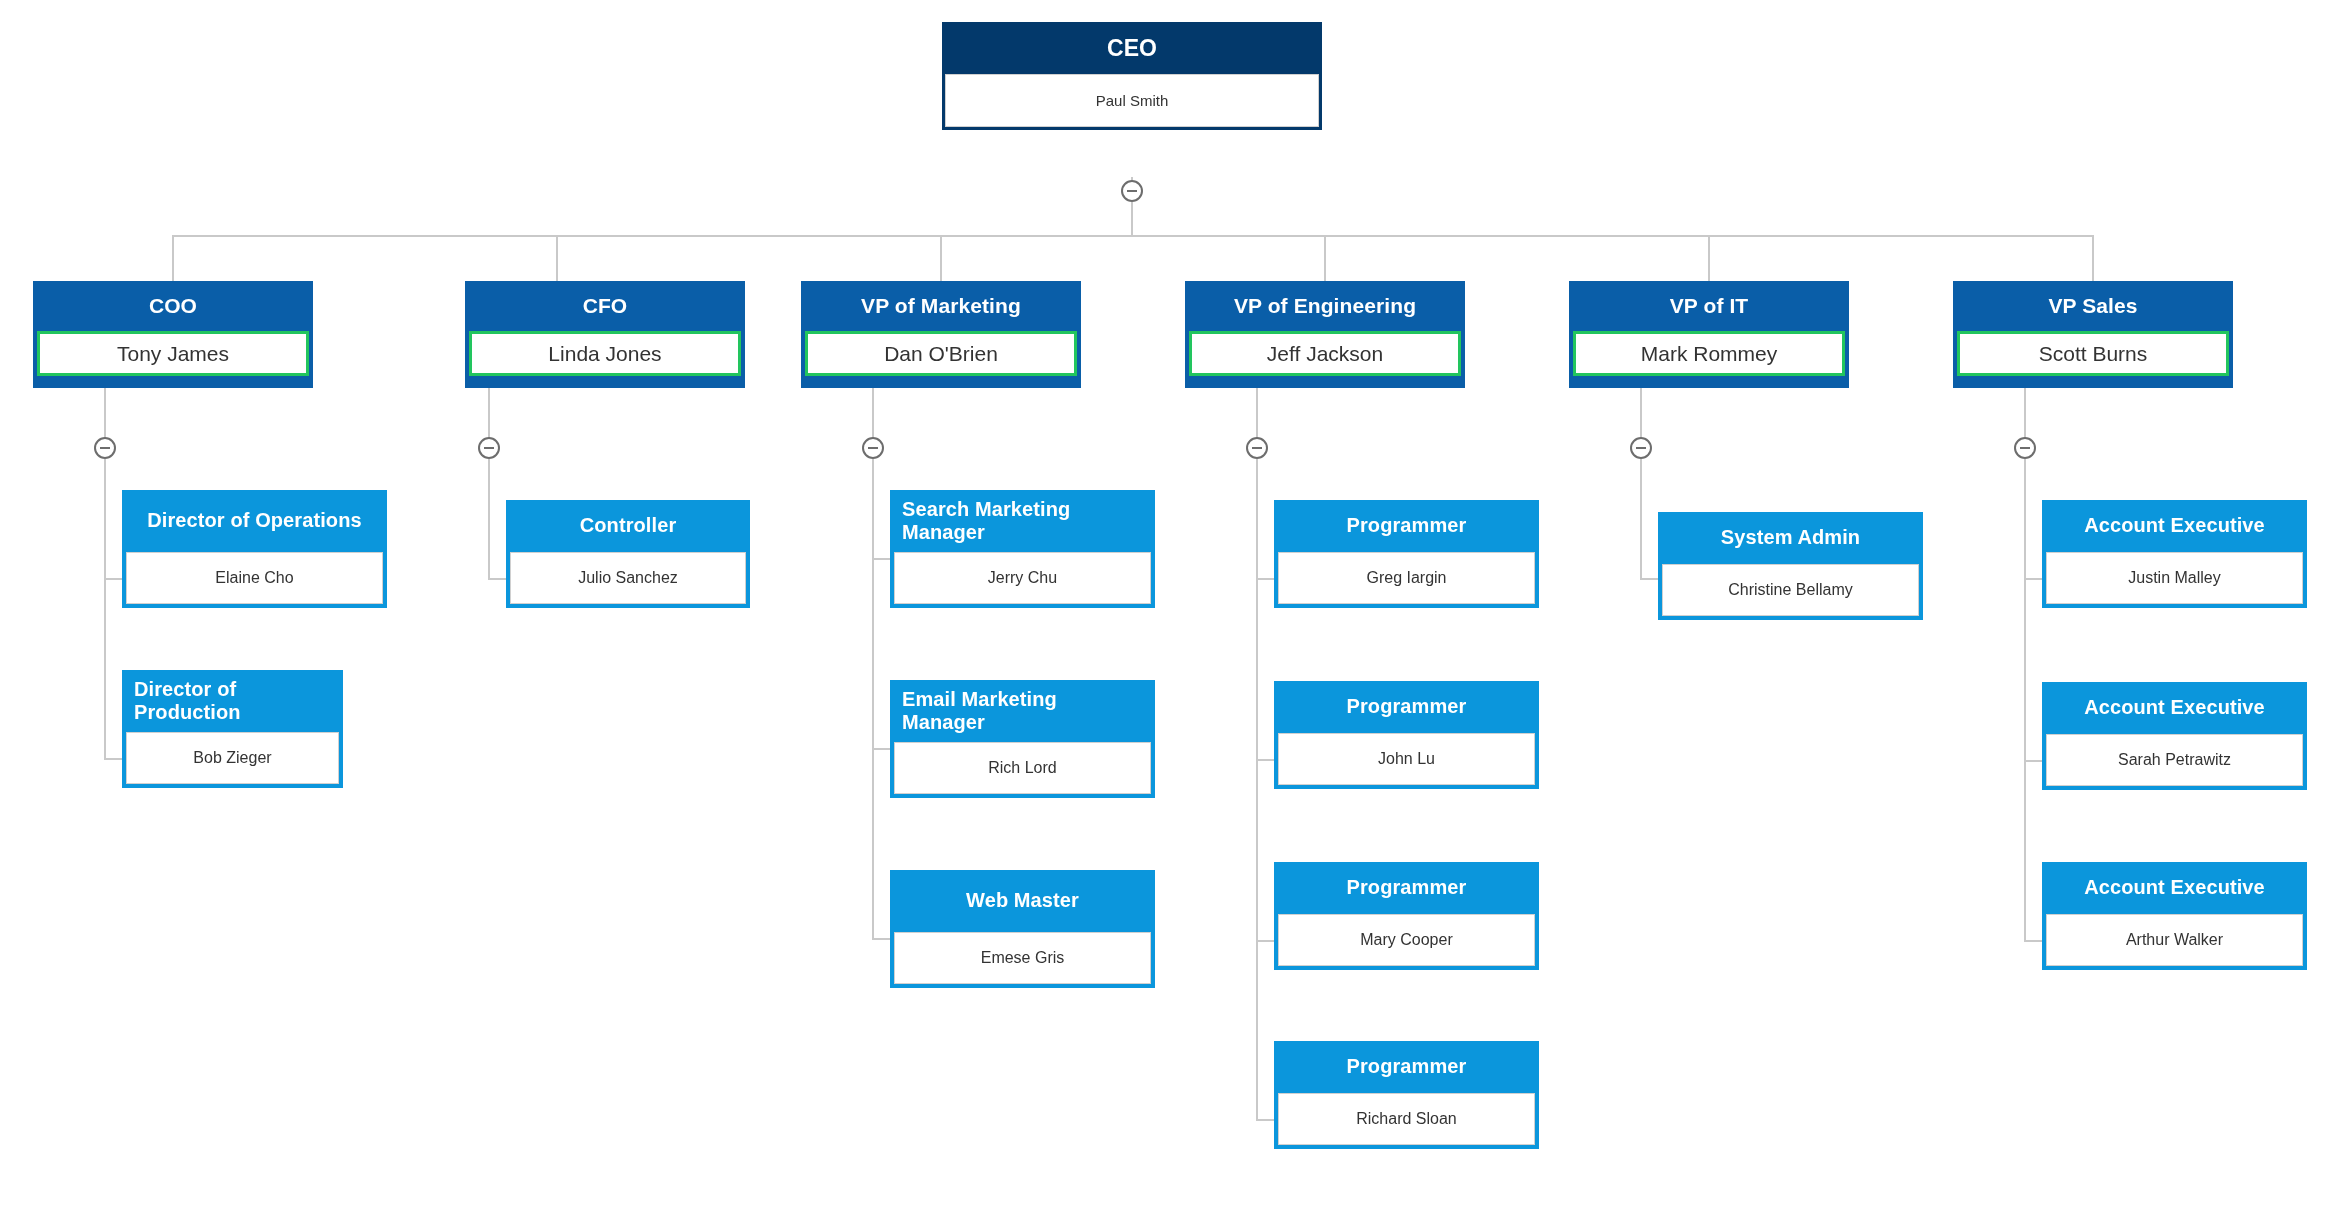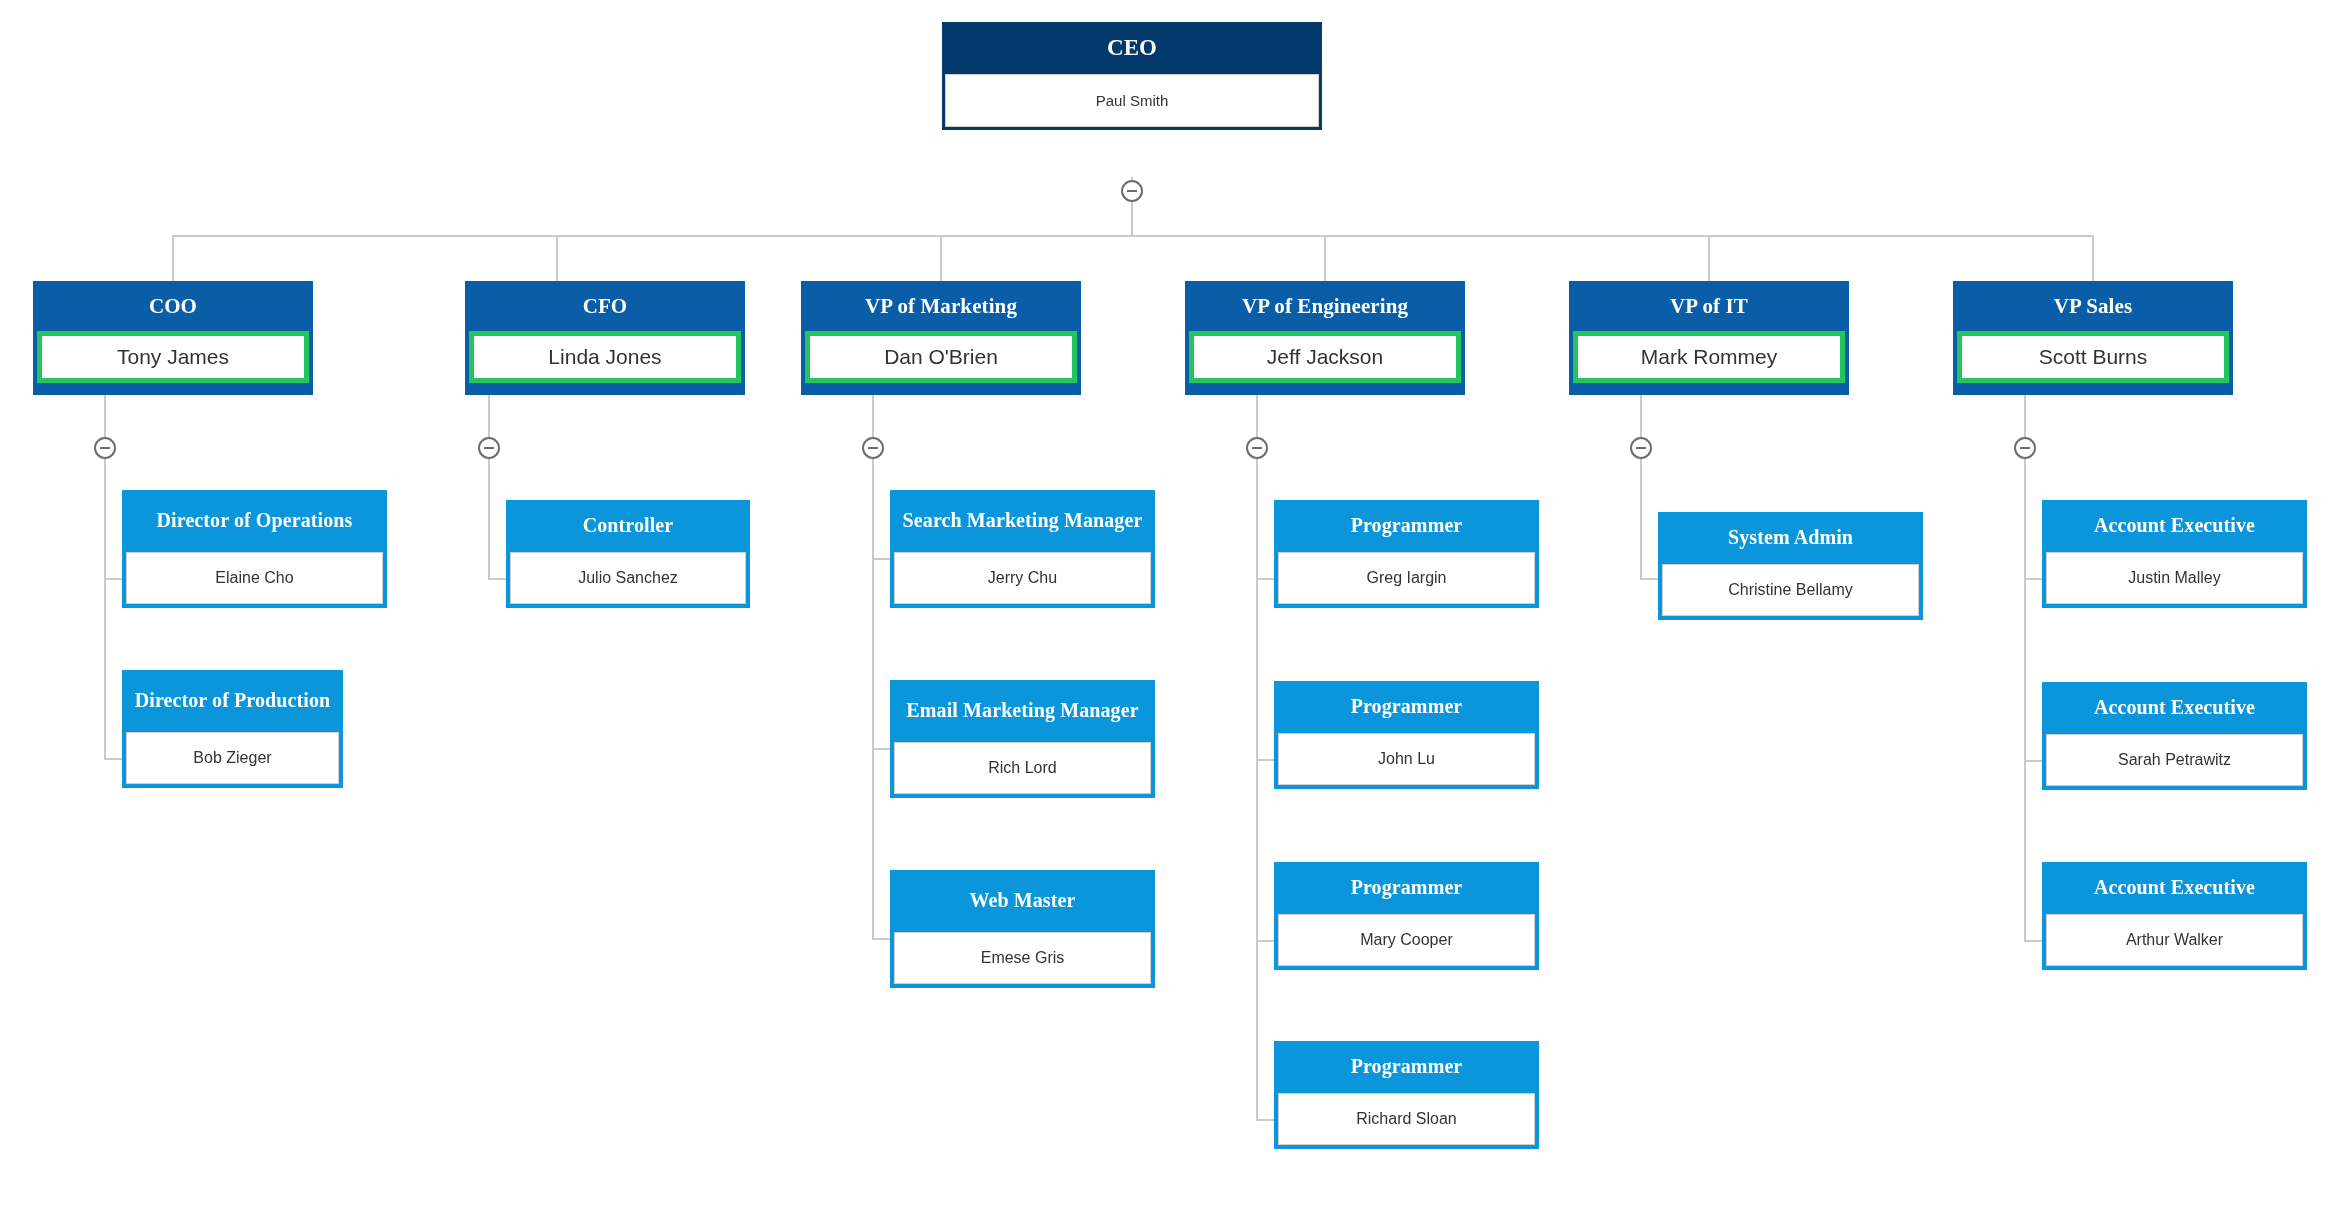--- a/index.html
+++ b/index.html
@@ -17,33 +17,33 @@
   
   .toggle{position:absolute;width:22px;height:22px;border:2px solid #6d6d6d;
           border-radius:50%;background:#ffffff;box-sizing:border-box;z-index:6;}
   .toggle::before{content:"";position:absolute;left:4px;top:8px;width:10px;height:2px;
           background:#6d6d6d;}
 
   
   .node{position:absolute;box-sizing:border-box;z-index:4;}
   .node .hdr{box-sizing:border-box;width:100%;display:flex;align-items:center;
              justify-content:center;text-align:left;color:#ffffff;font-weight:bold;
-             letter-spacing:.1px;line-height:1.16;font-family:Liberation Serif, serif;}
+             letter-spacing:.1px;line-height:1.16;}
   .node .body{box-sizing:border-box;background:#ffffff;display:flex;align-items:center;
               justify-content:center;text-align:center;color:#333333;}
 
   
   .lvl1{background:#03396b;padding:0 3px 3px 3px;}
   .lvl1 .hdr{height:52px;font-size:23px;}
   .lvl1 .body{height:53px;font-size:15px;border:1px solid #d0d0d0;}
 
   
   .lvl2{background:#0a5ea8;padding:0 4px 12px 4px;}
   .lvl2 .hdr{height:50px;font-size:21px;}
-  .lvl2 .body{height:52px;font-size:21px;border:5px solid #22c55e;text-align:right;}
+  .lvl2 .body{height:45px;font-size:21px;border:3px solid #22c55e;text-align:right;}
 
   
   .lvl3{background:#0b96dc;padding:0 4px 4px 4px;}
   .lvl3 .hdr{font-size:20px;padding:0 8px;}
   .lvl3 .body{height:52px;font-size:16px;border:1px solid #d0d0d0;}
   .lvl3.h1 .hdr{height:52px;}
   .lvl3.h2 .hdr{height:62px;}
 </style>
 </head>
 <body>

